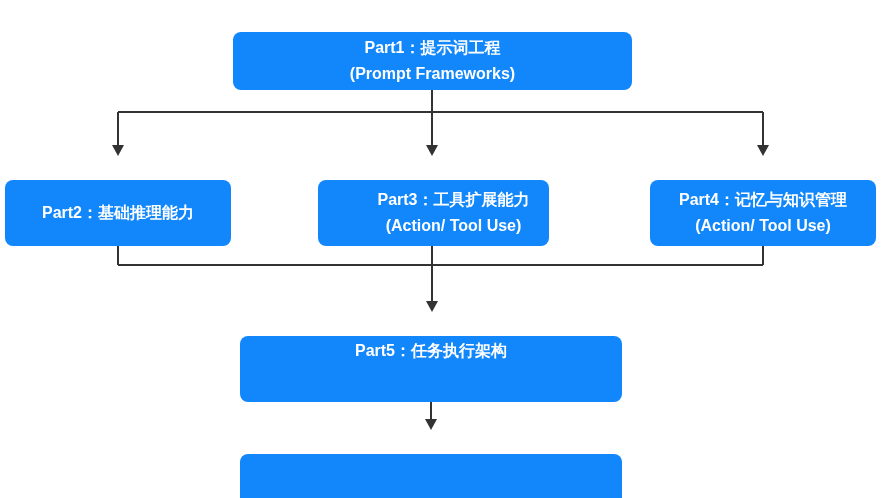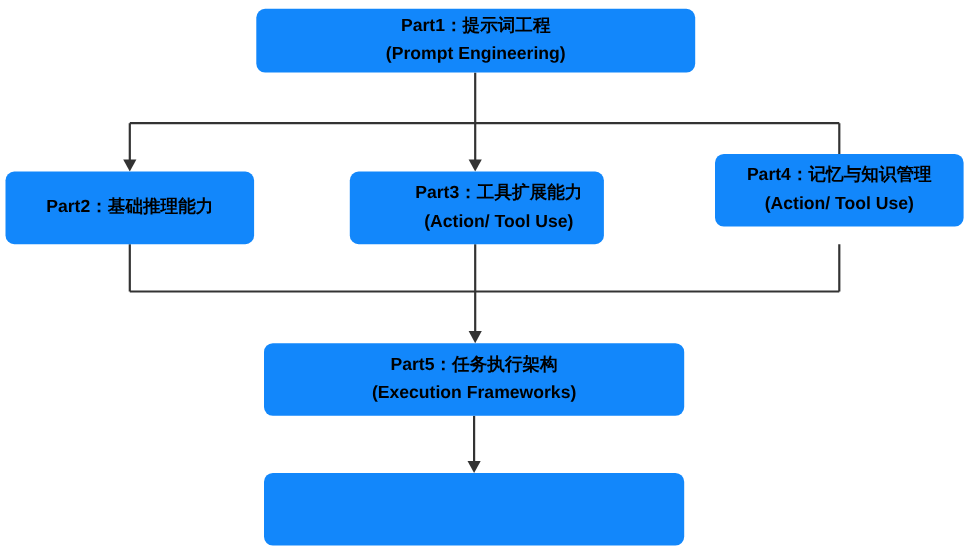--- a/index.html
+++ b/index.html
@@ -23,41 +23,42 @@
     position: absolute;
     left: 0;
     top: 0;
     z-index: 1;
   }
   .node {
     position: absolute;
     z-index: 2;
     background: #1287FB;
     border-radius: 8px;
-    color: #000000;
+    color: #ffffff;
     display: flex;
     flex-direction: column;
     align-items: center;
     justify-content: center;
     text-align: center;
     font-weight: bold;
     font-size: 16px;
     line-height: 26px;
     box-sizing: border-box;
     padding: 2px 8px;
+    margin-top: 24px;
   }
   .node .line {
     white-space: nowrap;
   }
   
   .n1 { left: 233px; top: 8px;   width: 399px; height: 58px; }
   .n2 { left: 5px;   top: 156px; width: 226px; height: 66px; }
   .n3 { left: 318px; top: 156px; width: 231px; height: 66px; padding-left: 48px; }
-  .n4 { left: 650px; top: 140px; width: 226px; height: 66px; }
-  .n5 { left: 240px; top: 312px; width: 382px; height: 66px; }
+  .n4 { left: 650px; top: 156px; width: 226px; height: 66px; }
+  .n5 { left: 240px; top: 312px; width: 382px; height: 66px; justify-content: space-between; }
   .n6 { left: 240px; top: 430px; width: 382px; height: 66px; }
 </style>
 </head>
 <body>
 
 <div class="canvas">
 
   <svg class="connectors" width="881" height="498" viewBox="0 0 881 498" xmlns="http://www.w3.org/2000/svg">
     <g stroke="#333333" stroke-width="2" fill="none">
 
@@ -80,38 +81,37 @@
       <polygon points="112,145 124,145 118,156"></polygon>
       <polygon points="426,145 438,145 432,156"></polygon>
       <polygon points="757,145 769,145 763,156"></polygon>
       <polygon points="426,301 438,301 432,312"></polygon>
       <polygon points="425,419 437,419 431,430"></polygon>
     </g>
   </svg>
 
   <div class="node n1">
     <div class="line">Part1：提示词工程</div>
-    <div class="line">(Prompt Engineering)</div>
+    <div class="line">(Prompt Frameworks)</div>
   </div>
 
   <div class="node n2">
     <div class="line">Part2：基础推理能力</div>
   </div>
 
   <div class="node n3">
     <div class="line">Part3：工具扩展能力</div>
     <div class="line">(Action/ Tool Use)</div>
   </div>
 
   <div class="node n4">
     <div class="line">Part4：记忆与知识管理</div>
     <div class="line">(Action/ Tool Use)</div>
   </div>
 
   <div class="node n5">
     <div class="line">Part5：任务执行架构</div>
-    <div class="line">(Execution Frameworks)</div>
   </div>
 
   <div class="node n6">
   </div>
 
 </div>
 
 </body></html>

